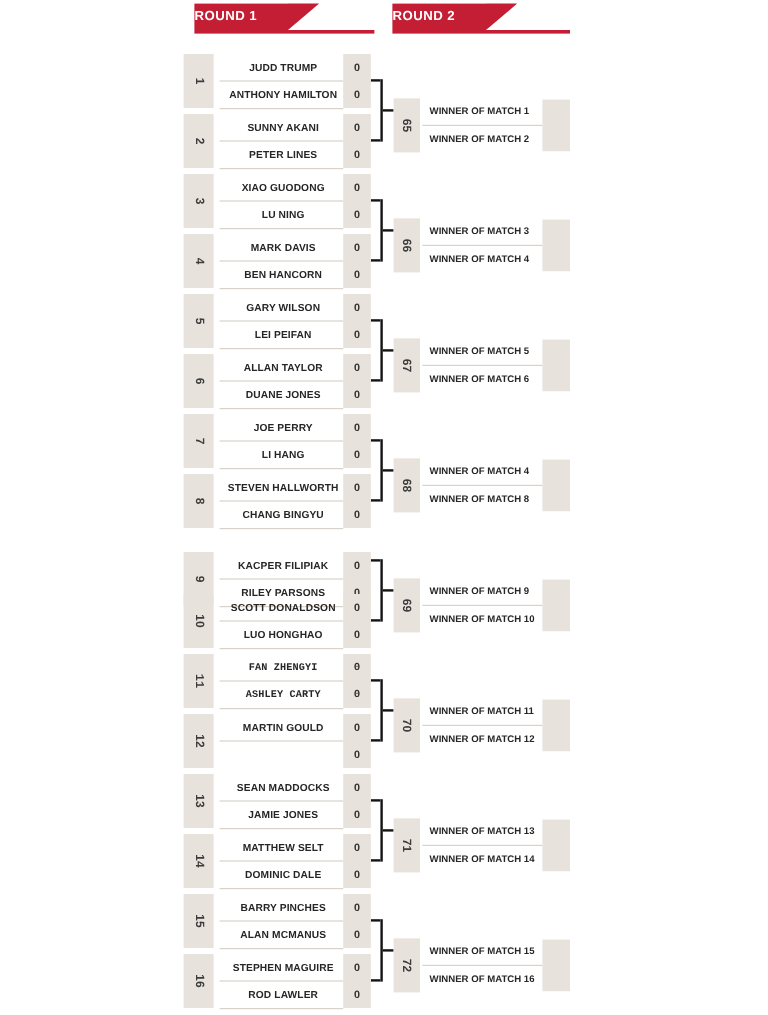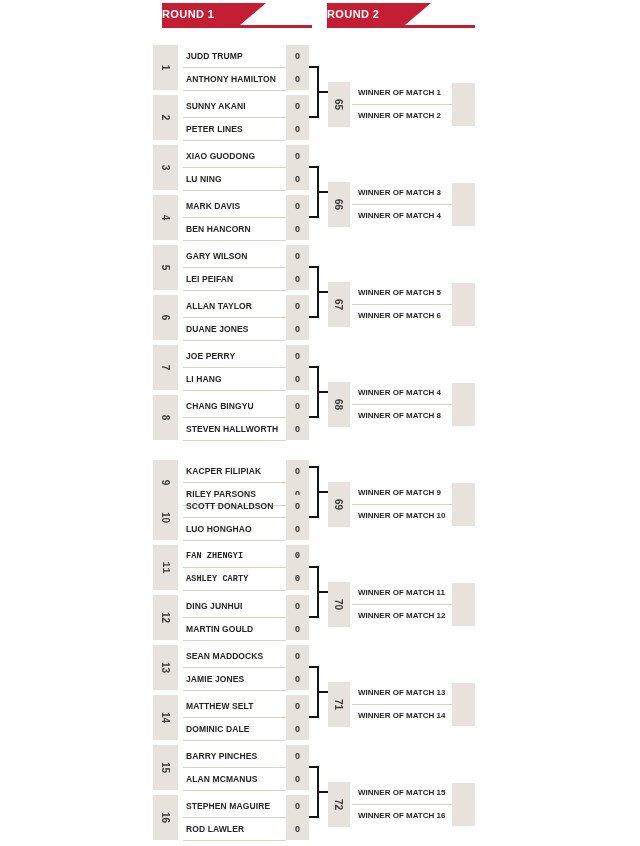--- a/index.html
+++ b/index.html
@@ -32,21 +32,21 @@
     display:flex;align-items:center;justify-content:center;
   }
   .vnum{
     transform:rotate(90deg);white-space:nowrap;
     font-size:10px;font-weight:700;color:#3c3c3c;
   }
   .rows{position:absolute;left:183px;top:0;width:103px;height:45px;}
   .prow{height:22px;border-bottom:1px solid #d9d2cb;}
   .pname{
     display:block;font-size:8.5px;font-weight:700;color:#262626;
-    line-height:22px;padding-left:3px;white-space:nowrap;letter-spacing:.1px;
+    line-height:22px;padding-left:3px;white-space:nowrap;letter-spacing:.1px;text-align:center;
   }
   .sbox{position:absolute;left:286px;top:0;width:23px;height:45px;background:#e8e2dc;}
   .scell{
     height:22.5px;display:flex;align-items:center;justify-content:center;
     font-size:9px;font-weight:700;color:#333333;
   }
 
   
   .m2{position:absolute;left:0;top:25px;width:640px;height:45px;margin-top:12px;}
   .numbox2{
@@ -274,25 +274,25 @@
       <div class="scell">0</div>
       <div class="scell">0</div>
     </div>
   </div>
         <div class="m1" style="top: 50px;">
     <div class="numbox">
       <span class="vnum">8</span>
     </div>
     <div class="rows">
       <div class="prow">
+        <span class="pname">STEVEN HALLWORTH</span>
+      </div>
+      <div class="prow">
         <span class="pname">CHANG BINGYU</span>
       </div>
-      <div class="prow">
-        <span class="pname">STEVEN HALLWORTH</span>
-      </div>
     </div>
     <div class="sbox">
       <div class="scell">0</div>
       <div class="scell">0</div>
     </div>
   </div>
         <div class="m2">
     <div class="numbox2">
       <span class="vnum">68</span>
     </div>
@@ -382,23 +382,20 @@
       <div class="scell">0</div>
       <div class="scell">0</div>
     </div>
   </div>
         <div class="m1" style="top: 50px;">
     <div class="numbox">
       <span class="vnum">12</span>
     </div>
     <div class="rows">
       <div class="prow">
-        <span class="pname">DING JUNHUI</span>
-      </div>
-      <div class="prow">
         <span class="pname">MARTIN GOULD</span>
       </div>
     </div>
     <div class="sbox">
       <div class="scell">0</div>
       <div class="scell">0</div>
     </div>
   </div>
         <div class="m2">
     <div class="numbox2">

